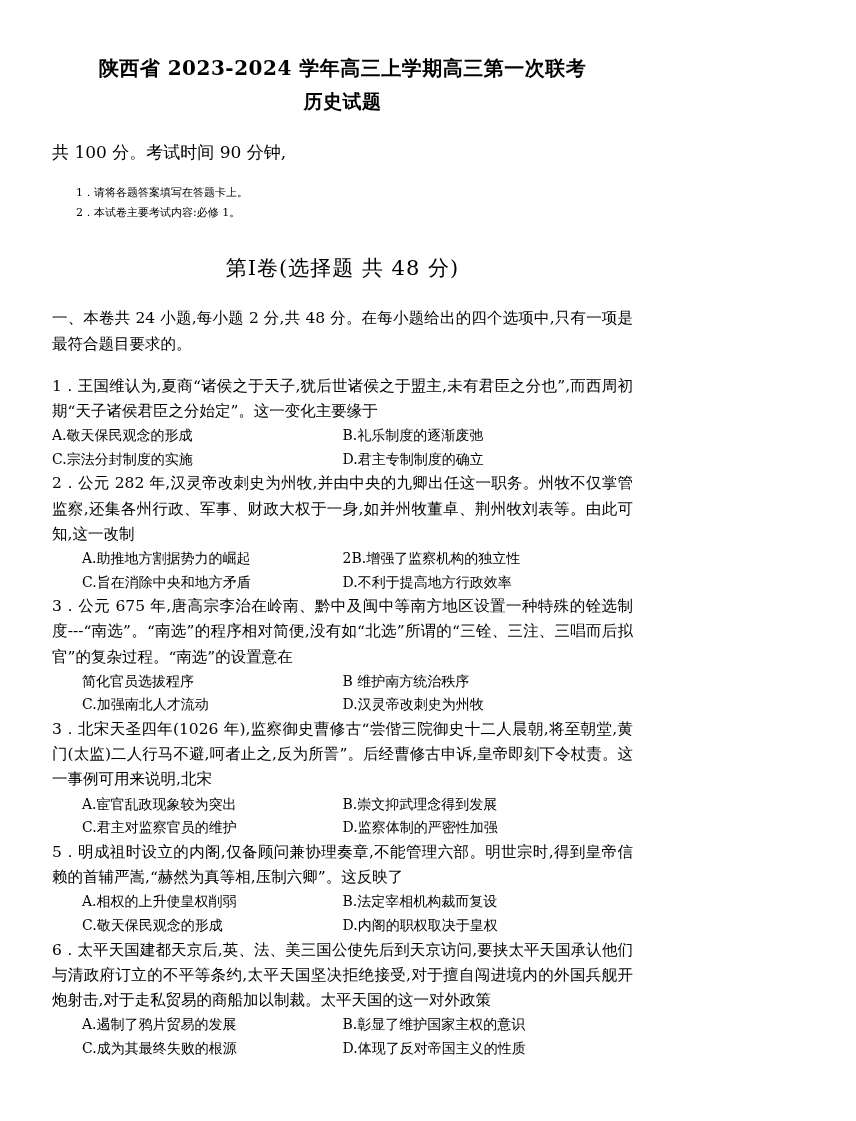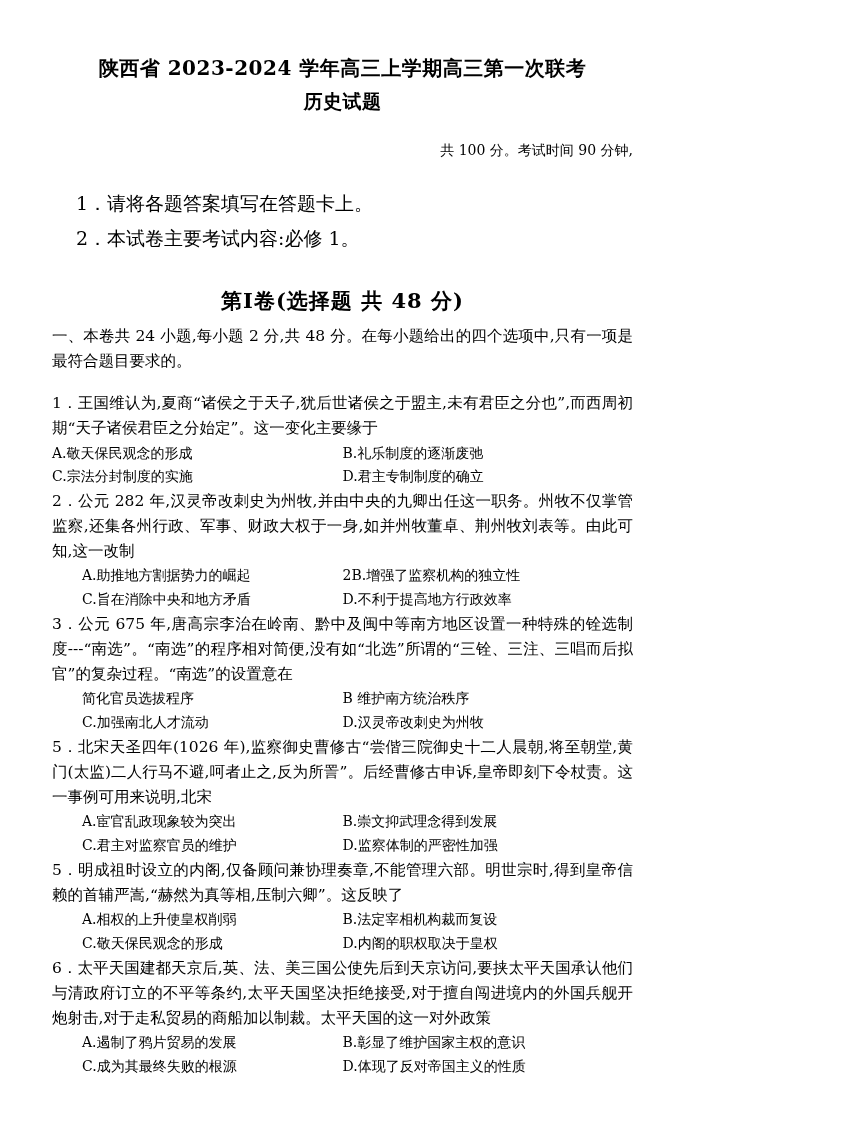--- a/index.html
+++ b/index.html
@@ -31,40 +31,40 @@
     margin-bottom: 2px;
   }
   .title-sub {
     text-align: center;
     font-size: 19px;
     font-weight: bold;
     letter-spacing: 0.5px;
     margin-bottom: 22px;
   }
   .subinfo {
-    text-align: right;
-    font-size: 14px;
-    margin-bottom: 24px;
+    text-align: left;
+    font-size: 17px;
+    margin-bottom: 16px;
   }
   .note-list {
     margin: 0 0 0 0;
     padding: 0;
     list-style: none;
   }
   .note-item {
-    font-size: 19px;
+    font-size: 11px;
     padding-left: 24px;
     line-height: 1.85;
   }
   .section-head {
     text-align: center;
     font-size: 21px;
-    font-weight: bold;
+    font-weight: normal;
     margin-top: 28px;
-    margin-bottom: 6px;
+    margin-bottom: 21px;
     letter-spacing: 1px;
   }
   .instruction {
     font-size: 15.5px;
     text-indent: 0;
     margin-bottom: 17px;
     text-align: justify;
   }
   .q {
     margin-bottom: 0px;
@@ -133,21 +133,21 @@
     <div class="q-stem">3．公元 675 年,唐高宗李治在岭南、黔中及闽中等南方地区设置一种特殊的铨选制度---“南选”。“南选”的程序相对简便,没有如“北选”所谓的“三铨、三注、三唱而后拟官”的复杂过程。“南选”的设置意在</div>
     <div class="opts">
       <div class="opt indent">简化官员选拔程序</div>
       <div class="opt indent-b">B 维护南方统治秩序</div>
       <div class="opt indent">C.加强南北人才流动</div>
       <div class="opt indent-b">D.汉灵帝改刺史为州牧</div>
     </div>
   </div>
 
   <div class="q">
-    <div class="q-stem">5．北宋天圣四年(1026 年),监察御史曹修古“尝偕三院御史十二人晨朝,将至朝堂,黄门(太监)二人行马不避,呵者止之,反为所詈”。后经曹修古申诉,皇帝即刻下令杖责。这一事例可用来说明,北宋</div>
+    <div class="q-stem">3．北宋天圣四年(1026 年),监察御史曹修古“尝偕三院御史十二人晨朝,将至朝堂,黄门(太监)二人行马不避,呵者止之,反为所詈”。后经曹修古申诉,皇帝即刻下令杖责。这一事例可用来说明,北宋</div>
     <div class="opts">
       <div class="opt indent">A.宦官乱政现象较为突出</div>
       <div class="opt indent-b">B.崇文抑武理念得到发展</div>
       <div class="opt indent">C.君主对监察官员的维护</div>
       <div class="opt indent-b">D.监察体制的严密性加强</div>
     </div>
   </div>
 
   <div class="q">
     <div class="q-stem">5．明成祖时设立的内阁,仅备顾问兼协理奏章,不能管理六部。明世宗时,得到皇帝信赖的首辅严嵩,“赫然为真等相,压制六卿”。这反映了</div>

